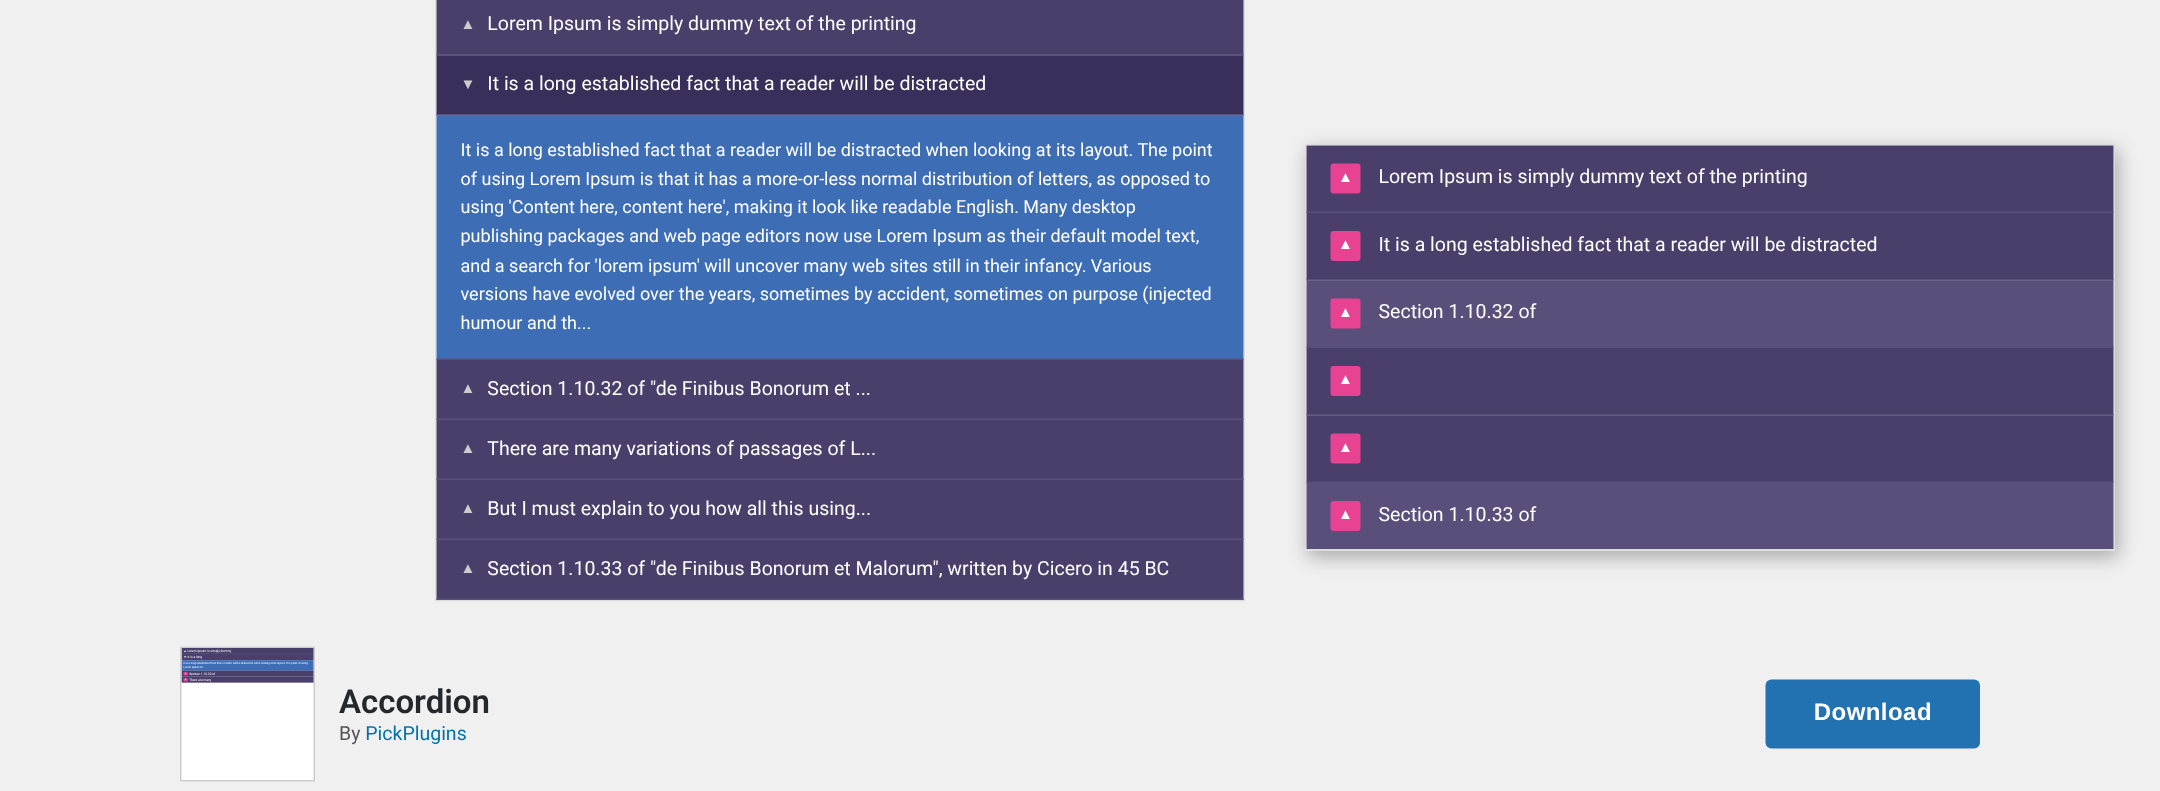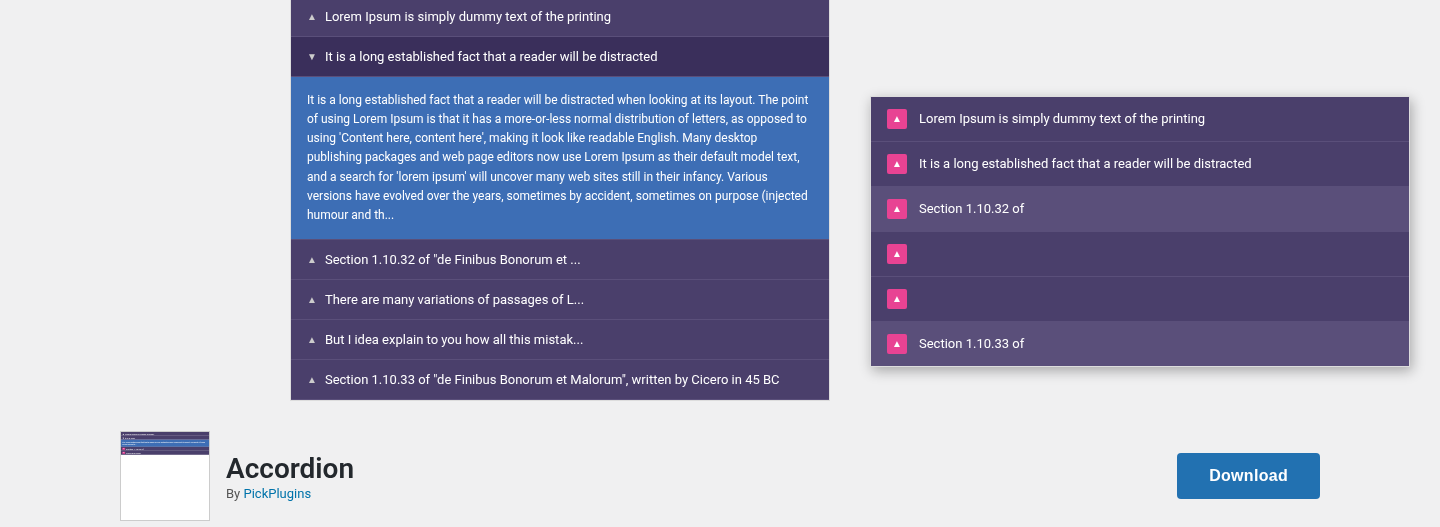--- a/index.html
+++ b/index.html
@@ -140,21 +140,21 @@
     }
 
     .thumb-inner {
       transform: scale(0.165);
       transform-origin: top left;
       width: 540px;
       pointer-events: none;
     }
 
     .plugin-text h2 {
-      font-size: 28px;
+      font-size: 22px;
       font-weight: 600;
       color: #23282d;
       margin-bottom: 1px;
     }
 
     .plugin-text .by-line {
       font-size: 13px;
       color: #555;
     }
 
@@ -204,21 +204,21 @@
         <span>Section 1.10.32 of "de Finibus Bonorum et ...</span>
       </div>
 
       <div class="accordion-item">
         <span class="accordion-icon">▲</span>
         <span>There are many variations of passages of L...</span>
       </div>
 
       <div class="accordion-item">
         <span class="accordion-icon">▲</span>
-        <span>But I idea explain to you how all this mistak...</span>
+        <span>But I must explain to you how all this using...</span>
       </div>
 
       <div class="accordion-item">
         <span class="accordion-icon">▲</span>
         <span>Section 1.10.33 of "de Finibus Bonorum et Malorum", written by Cicero in 45 BC</span>
       </div>
     </div>
 
     <div class="right-panel">
       <div class="dropdown-item">

